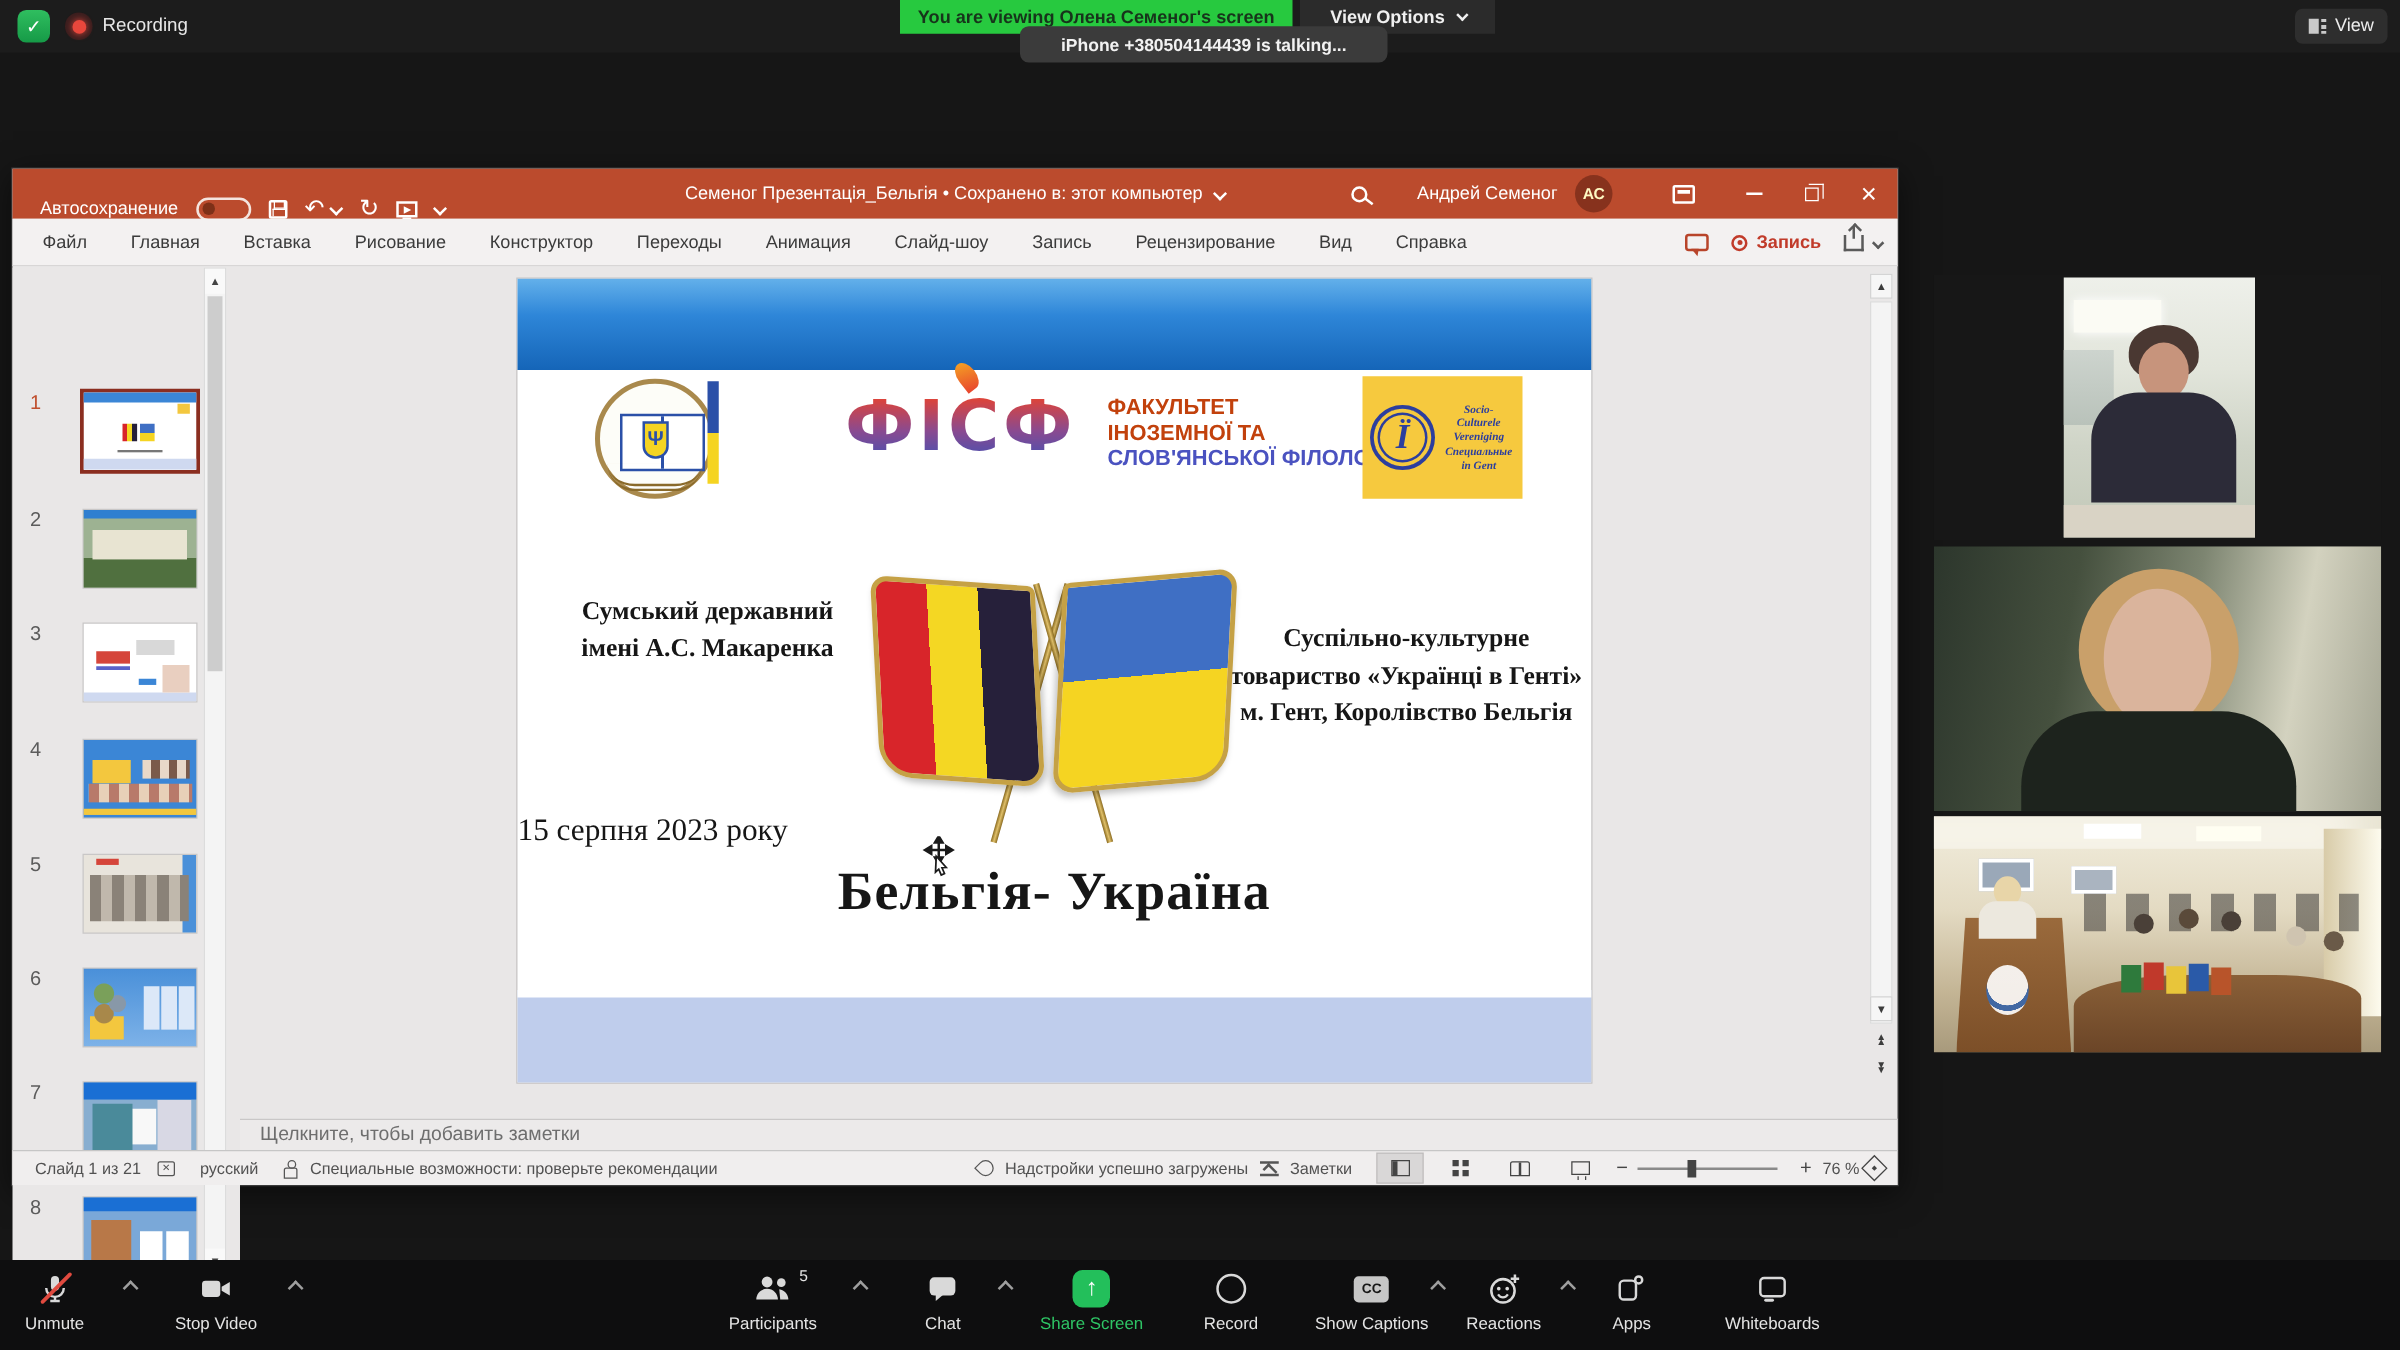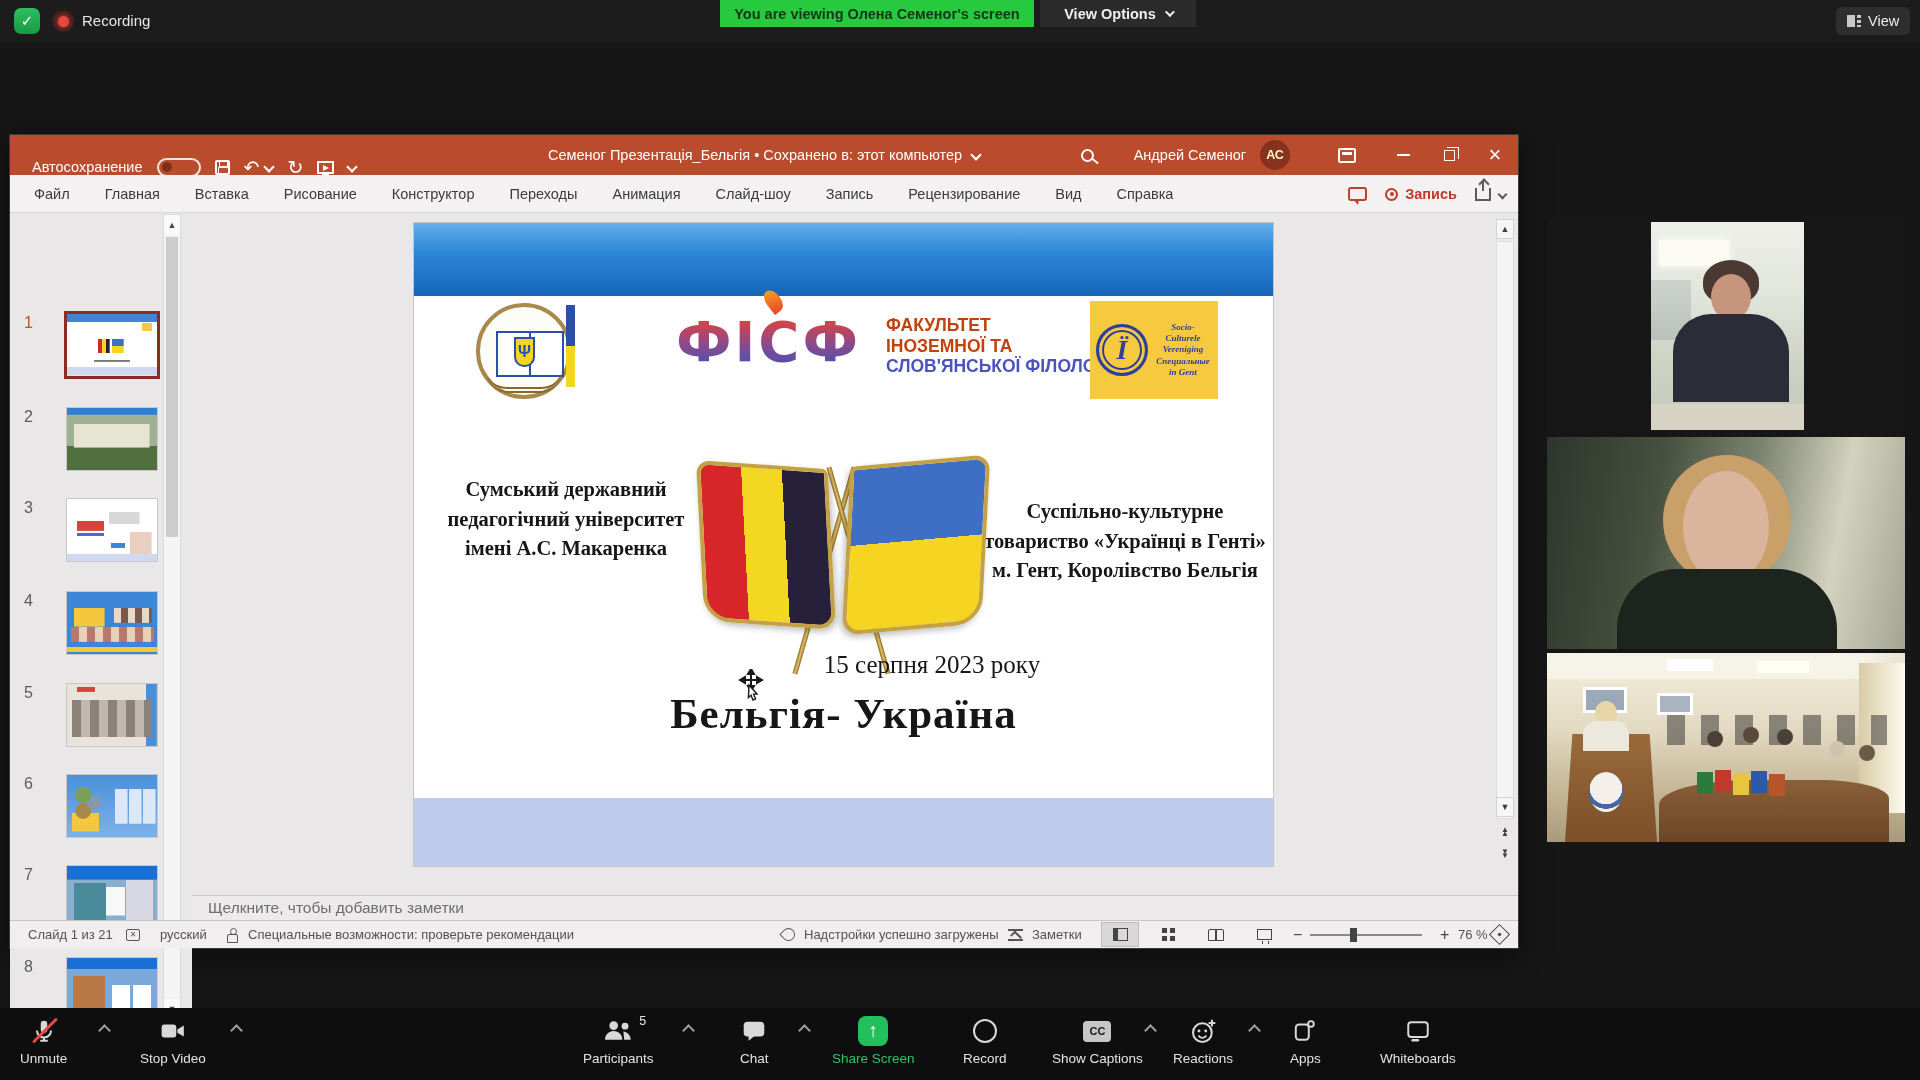--- a/index.html
+++ b/index.html
@@ -161,21 +161,21 @@
   .fisf-text .r { color:#c2410c; } .fisf-text .b { color:#4a52c0; }
   .gent { position:absolute; left:676px; top:78px; width:128px; height:98px; background:#f6c93e; display:flex; align-items:center; padding:6px; gap:6px; }
   .gent-circle { width:52px; height:52px; border:3px solid #2c3e9e; border-radius:50%; box-shadow:inset 0 0 0 3px #f6c93e, inset 0 0 0 5px #2c3e9e;
                  color:#2c3e9e; font-family:"Liberation Serif",serif; font-style:italic; font-weight:bold; font-size:28px;
                  display:flex; align-items:center; justify-content:center; flex:none; }
   .gent-text { font-size:9px; font-style:italic; font-weight:bold; color:#2c3e9e; font-family:"Liberation Serif",serif; line-height:1.25; text-align:center; flex:1; }
 
   .slide-serif { font-family:"Liberation Serif","DejaVu Serif",serif; color:#161616; }
   .univ-text { position:absolute; left:8px; top:252px; width:288px; text-align:center; font-size:20.5px; font-weight:bold; line-height:1.45; }
   .society-text { position:absolute; left:566px; top:250px; width:290px; text-align:center; font-size:20.5px; font-weight:bold; line-height:1.45;margin-top:24px; }
-  .date-line { position:absolute; left:0; top:428px; width:1036px; text-align:center; font-size:25px; }
+  .date-line { position:absolute; left:0; top:428px; width:1036px; font-size:25px; }
   .title-line { position:absolute; left:0; top:466px; width:859px; text-align:center; font-size:43px; font-weight:bold; letter-spacing:1px; }
 
   .flags { position:absolute; left:280px; top:228px; width:300px; height:200px; }
   .pole { position:absolute; width:5px; height:215px; background:linear-gradient(90deg,#8a6a1f,#e0c06a,#8a6a1f); top:12px; }
   .pole-l { left:128px; transform:rotate(16deg); }
   .pole-r { left:162px; transform:rotate(-16deg); }
   .flag-be { position:absolute; left:6px; top:14px; width:132px; height:160px;
              background:linear-gradient(90deg,#d8252a 0 33%,#f4d723 33% 66%,#26203a 66%);
              border:4px solid #c5a145; border-radius:14px 6px 18px 26px; transform:skewY(7deg) rotate(-3deg);
              box-shadow:2px 3px 6px rgba(0,0,0,.25); }
@@ -288,20 +288,21 @@
     <div class="banner">You are viewing Олена Семеног's screen</div>
     <div class="view-options">
       <span>View Options</span>
       <span class="chev" style="color:#f0f0f0"></span>
     </div>
     <div class="view-btn">
       <span class="icon-viewgrid"></span>
       <span>View</span>
     </div>
   </header>
+  <div class="toast">iPhone +380504144439 is talking...</div>
 
   <section class="ppt">
 
     <div class="titlebar">
       <div class="tb-left">
         <span class="autosave-label">Автосохранение</span>
         <span class="toggle"></span>
         <span class="icon-save"></span>
         <span class="tb-glyph">↶</span>
         <span class="tb-chev" style="margin-left:-8px"></span>
@@ -405,21 +406,20 @@
         <div class="gent-text">
           <div>Socio-Culturele</div>
           <div>Vereniging</div>
           <div>Специальные</div>
           <div>in Gent</div>
         </div>
       </div>
 
       <div class="univ-text slide-serif">
         <div>Сумський державний</div>
-        <div>педагогічний університет</div>
         <div>імені А.С. Макаренка</div>
       </div>
       <div class="society-text slide-serif">
         <div>Суспільно-культурне</div>
         <div>товариство «Українці в Генті»</div>
         <div>м. Гент, Королівство Бельгія</div>
       </div>
 
       <div class="flags">
         <div class="pole pole-l"></div>

